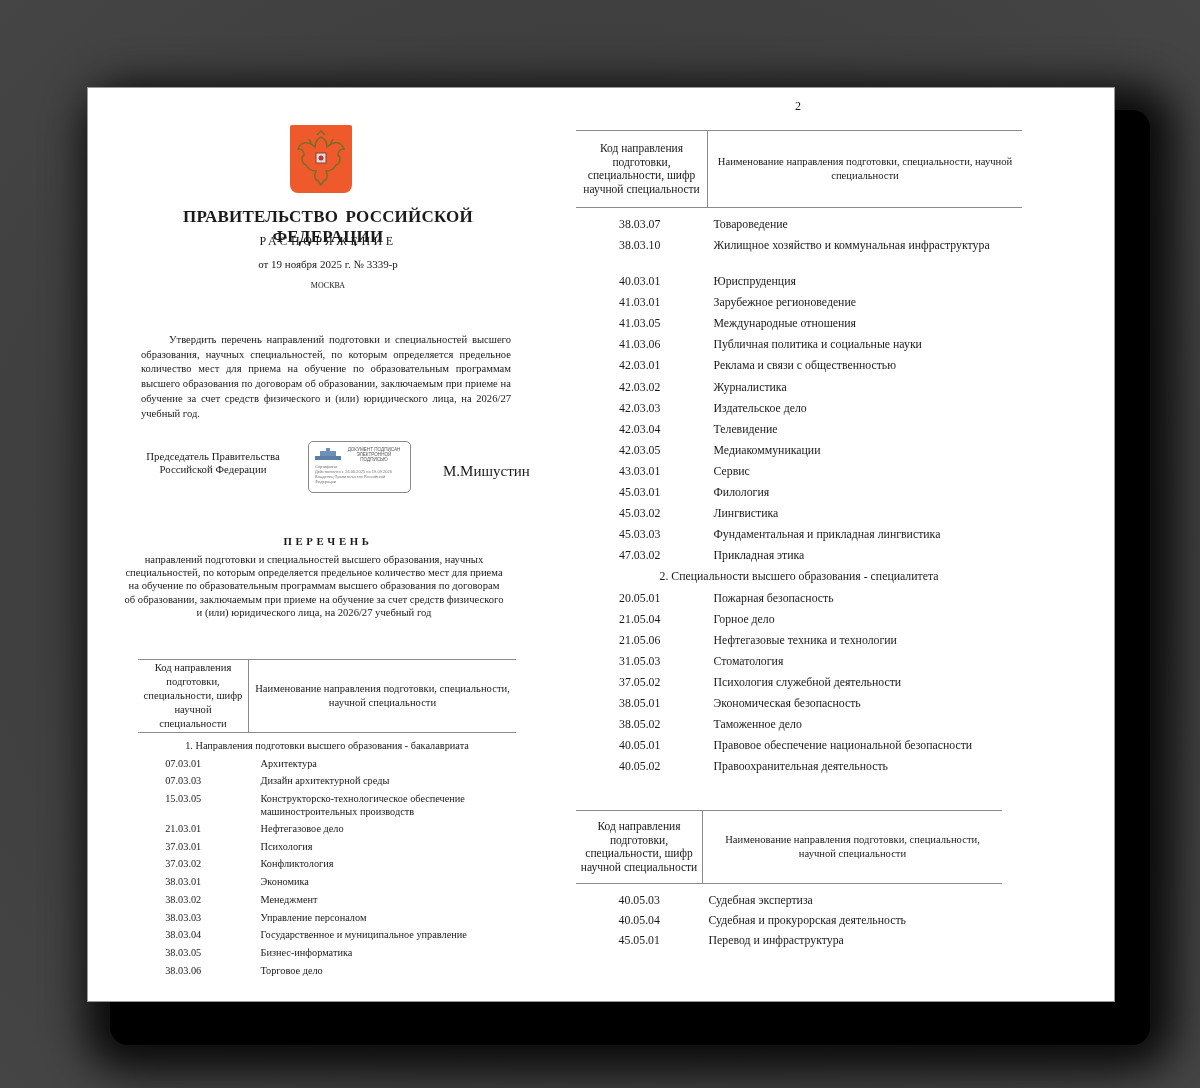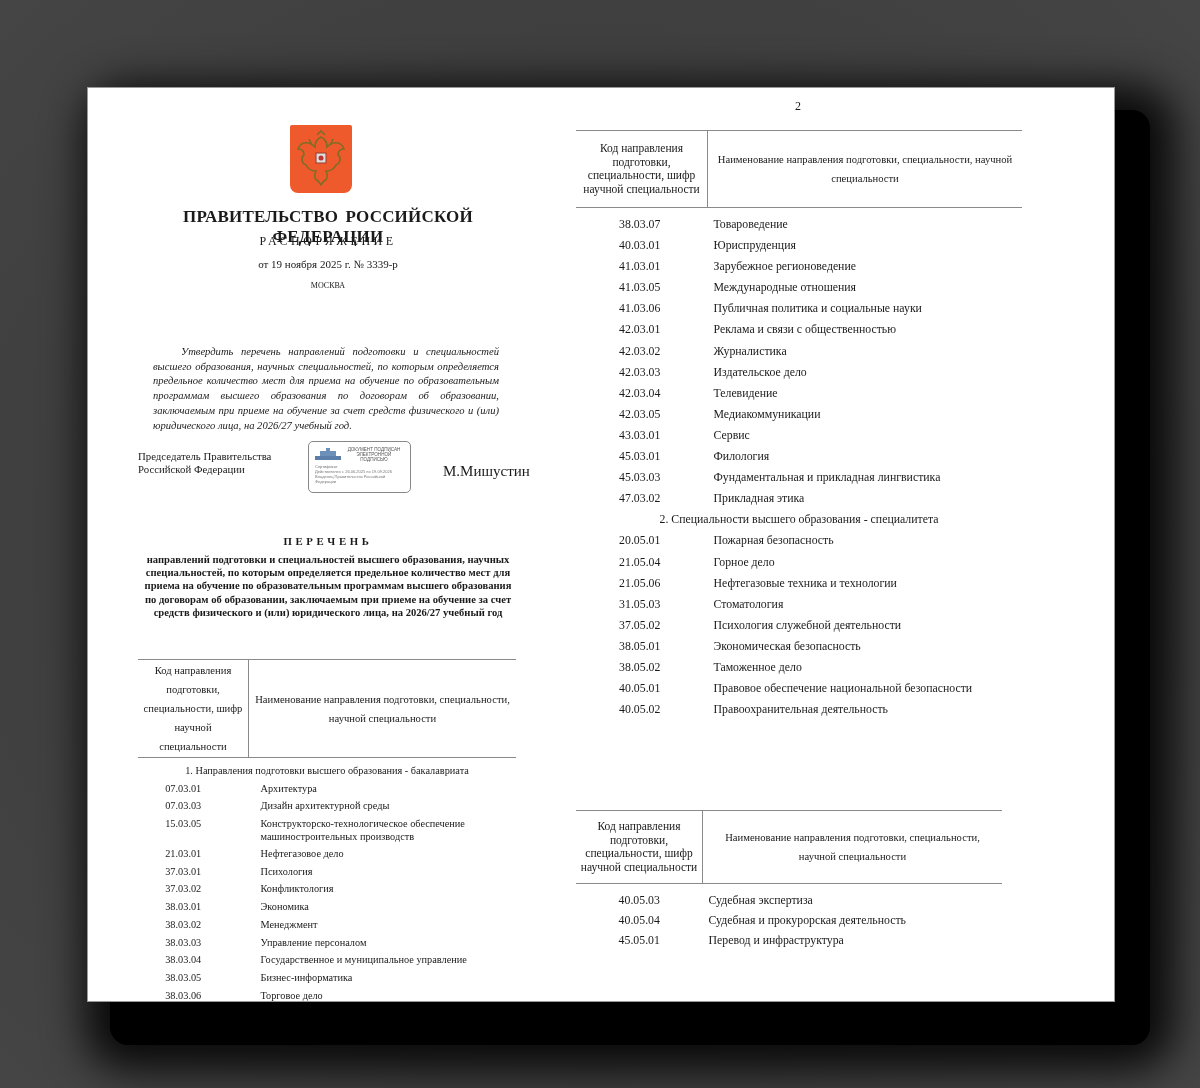--- a/index.html
+++ b/index.html
@@ -26,37 +26,37 @@
   .emblem {
     left: 202px; top: 37px; width: 62px; height: 68px;
     background: #ef5a2d; border-radius: 2px 2px 8px 8px;
   }
   .emblem svg { width: 62px; height: 68px; display: block; }
   .gov-title { left: 50px; top: 119px; width: 380px; font-size: 17px; font-weight: bold; letter-spacing: 0.2px; word-spacing: 3px; }
   .order-title { left: 50px; top: 146px; width: 380px; font-size: 12px; letter-spacing: 3.5px; }
   .order-date { left: 50px; top: 170px; width: 380px; font-size: 11px; }
   .city { left: 50px; top: 193px; width: 380px; font-size: 8px; }
   .decree { left: 53px; top: 245px; width: 370px; font-size: 10.6px; line-height: 14.7px; text-align: justify; }
-  .decree p { margin: 12px; text-indent: 28px; font-style: italic; }
-  .chair { left: 50px; top: 362px; width: 150px; font-size: 10.8px; line-height: 13px; text-align: left; }
+  .decree p { margin: 0; text-indent: 28px; }
+  .chair { left: 50px; top: 362px; width: 150px; font-size: 10.8px; line-height: 13px; text-align: center; }
   .signer { left: 355px; top: 375px; font-size: 15px; }
   .stamp {
     left: 220px; top: 353px; width: 101px; height: 50px;
     border: 1.5px solid #888; border-radius: 5px; background: #fff;
     font-family: "Liberation Sans", sans-serif; font-size: 4px; color: #777; line-height: 5px;
   }
   .stamp .bldg { position: absolute; left: 6px; top: 6px; width: 26px; height: 12px; }
   .stamp .st-title { position: absolute; left: 34px; top: 5px; width: 62px; text-align: center; font-size: 4.6px; color: #555; }
   .stamp .st-lines { position: absolute; left: 6px; top: 22px; width: 90px; }
   .list-title { left: 50px; top: 447px; width: 380px; font-size: 10.8px; font-weight: bold; letter-spacing: 3.6px; }
-  .list-subtitle { left: 50px; top: 465px; width: 380px; font-size: 10.6px; font-weight: bold; line-height: 13.2px; }
+  .list-subtitle { left: 36px; top: 465px; width: 380px; font-size: 10.6px; font-weight: normal; line-height: 13.2px; }
 
   table.spec { border-collapse: collapse; font-size: 10.8px; }
   table.spec th {
-    font-weight: normal; font-size: 10.6px; line-height: 19px; text-align: center; vertical-align: middle;
+    font-weight: normal; font-size: 10.6px; line-height: 14px; text-align: center; vertical-align: middle;
     border-top: 1.5px solid #8a8a8a; border-bottom: 1.5px solid #8a8a8a; padding: 1px 3px;
   }
   table.spec th.code-h { border-right: 1.5px solid #8a8a8a; }
   table.spec td { padding: 0; vertical-align: top; line-height: 13px; }
   table.spec td.code { text-align: center; }
   table.spec td.section { text-align: center; }
 
   .left-table { left: 50px; top: 571px; width: 378px; }
   .left-table th.code-h { width: 104px; height: 62px; }
   .left-table td { height: 17.7px; font-size: 10.3px; margin-top: 16px; }
@@ -200,20 +200,24 @@
       <tr>
         <th class="code-h">Код направления подготовки, специальности, шифр научной специальности</th>
         <th>Наименование направления подготовки, специальности, научной специальности</th>
       </tr>
     </thead>
     <tbody>
       <tr class="first">
           <td class="code">38.03.07</td>
           <td class="name">Товароведение</td>
         </tr>
+      <tr class="tall">
+          <td class="code">38.03.10</td>
+          <td class="name">Жилищное хозяйство и коммунальная инфраструктура</td>
+        </tr>
       <tr>
           <td class="code">40.03.01</td>
           <td class="name">Юриспруденция</td>
         </tr>
       <tr>
           <td class="code">41.03.01</td>
           <td class="name">Зарубежное регионоведение</td>
         </tr>
       <tr>
           <td class="code">41.03.05</td>
@@ -243,20 +247,24 @@
           <td class="code">42.03.05</td>
           <td class="name">Медиакоммуникации</td>
         </tr>
       <tr>
           <td class="code">43.03.01</td>
           <td class="name">Сервис</td>
         </tr>
       <tr>
           <td class="code">45.03.01</td>
           <td class="name">Филология</td>
+        </tr>
+      <tr>
+          <td class="code">45.03.02</td>
+          <td class="name">Лингвистика</td>
         </tr>
       <tr>
           <td class="code">45.03.03</td>
           <td class="name">Фундаментальная и прикладная лингвистика</td>
         </tr>
       <tr>
           <td class="code">47.03.02</td>
           <td class="name">Прикладная этика</td>
         </tr>
       <tr>

